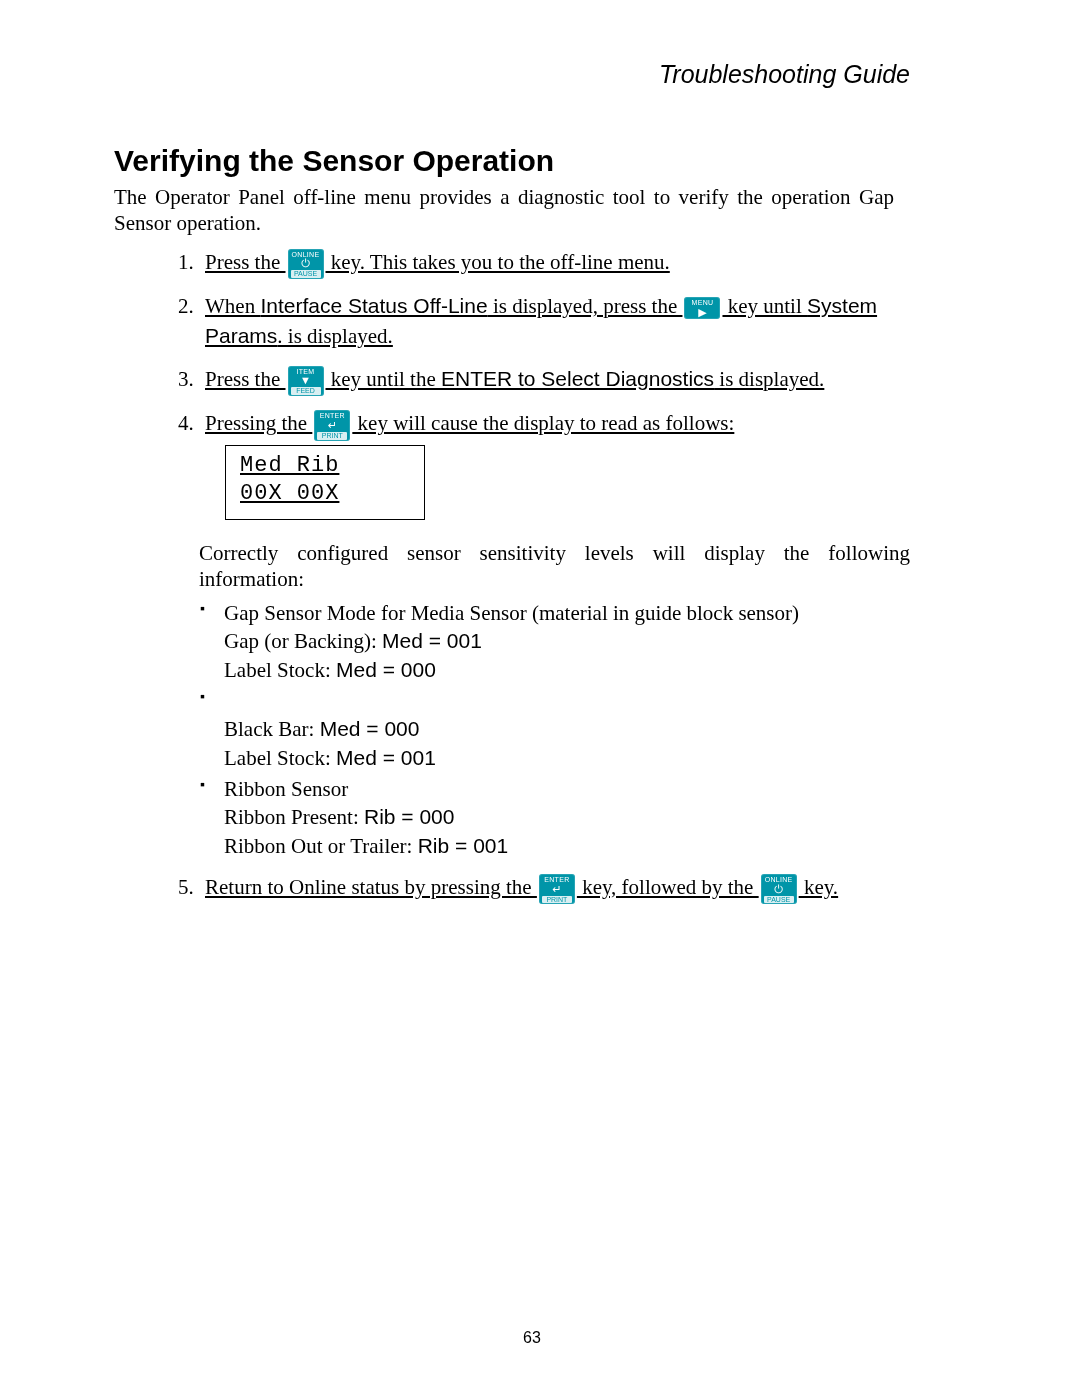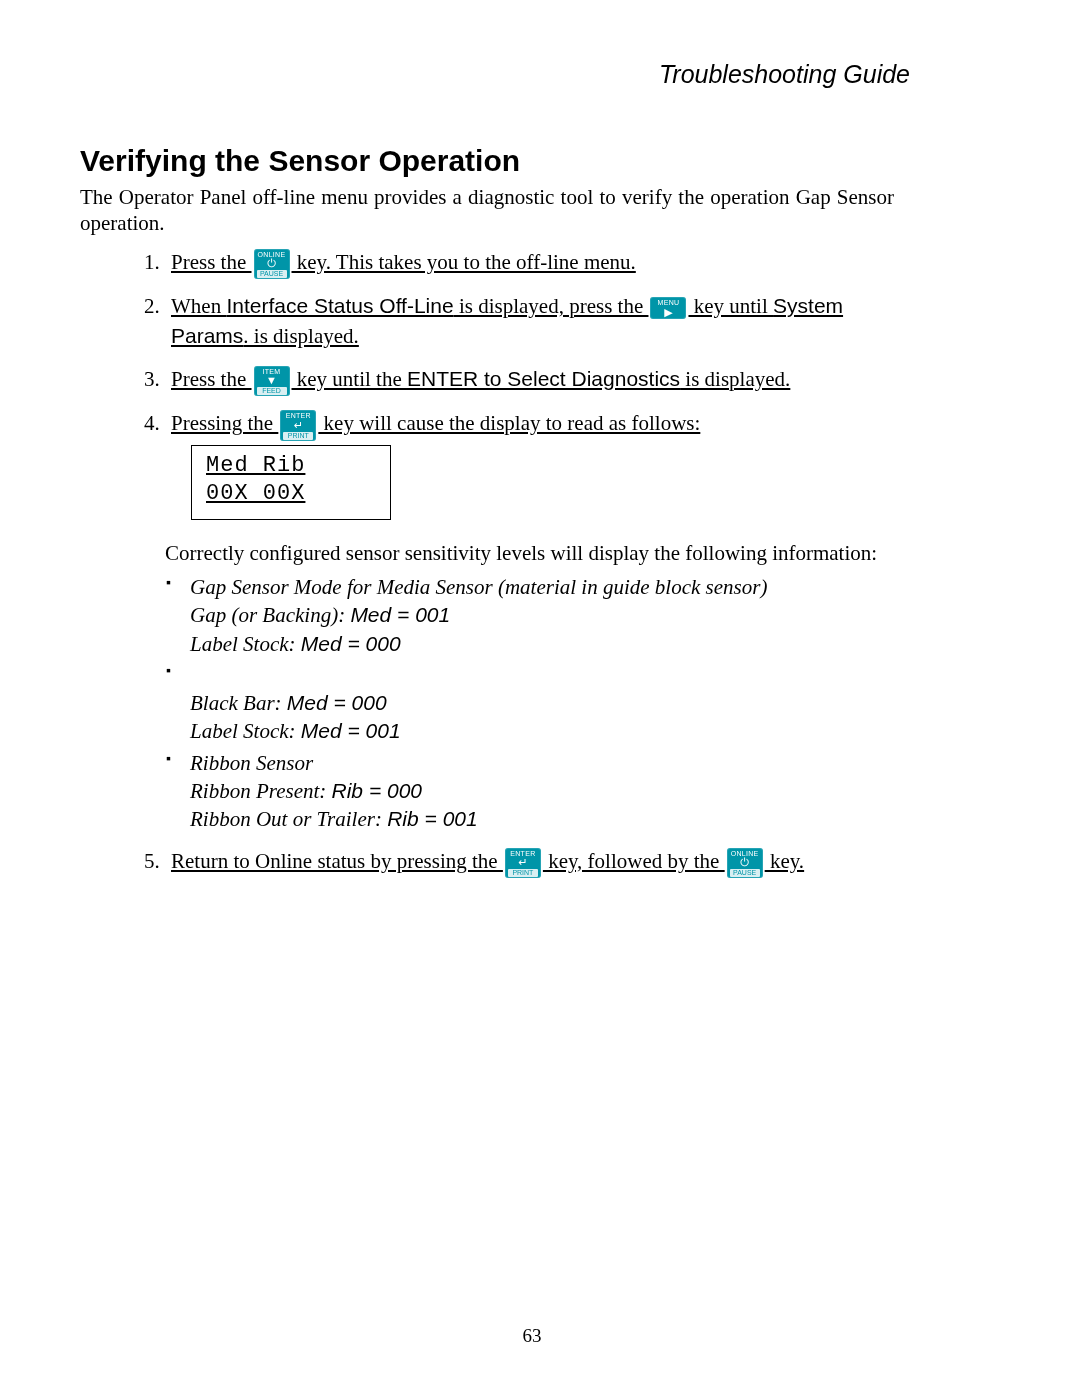--- a/index.html
+++ b/index.html
@@ -6,21 +6,21 @@
     margin: 0;
     padding: 0;
     background: #fff;
     font-family: "Times New Roman", Times, serif;
     color: #000;
     width: 1080px;
     height: 1397px;
     position: relative;
   }
   .page {
-    padding: 60px 170px 0 80px;
+    padding: 60px 170px 0 114px;
   }
   .header {
     text-align: right;
     font-style: italic;
     font-size: 25px;
     font-family: Arial, Helvetica, sans-serif;
     margin-bottom: 55px;
   }
   h1 {
     font-family: Arial, Helvetica, sans-serif;
@@ -84,42 +84,41 @@
     line-height: 1.25;
   }
   .ind {
     margin-left: 85px;
   }
   ul.bullets {
     list-style: none;
     padding-left: 110px;
     margin: 0 0 12px 0;
     font-size: 21px;
-    font-style: italic;
   }
   ul.bullets > li {
     position: relative;
     margin-bottom: 4px;
     line-height: 1.3;
   }
   ul.bullets > li::before {
     content: "▪";
     position: absolute;
     left: -24px;
     top: 0;
     font-size: 14px;
   }
   .page-number {
     position: absolute;
     bottom: 50px;
     left: 0;
     right: 16px;
     text-align: center;
-    font-size: 19px;
-    font-family: Liberation Serif, serif;
+    font-size: 16px;
+    font-family: Liberation Sans, sans-serif;
   }
 </style>
 </head>
 <body>
 
 <div class="page">
 
   <div class="header">Troubleshooting Guide</div>
 
   <h1>Verifying the Sensor Operation</h1>

